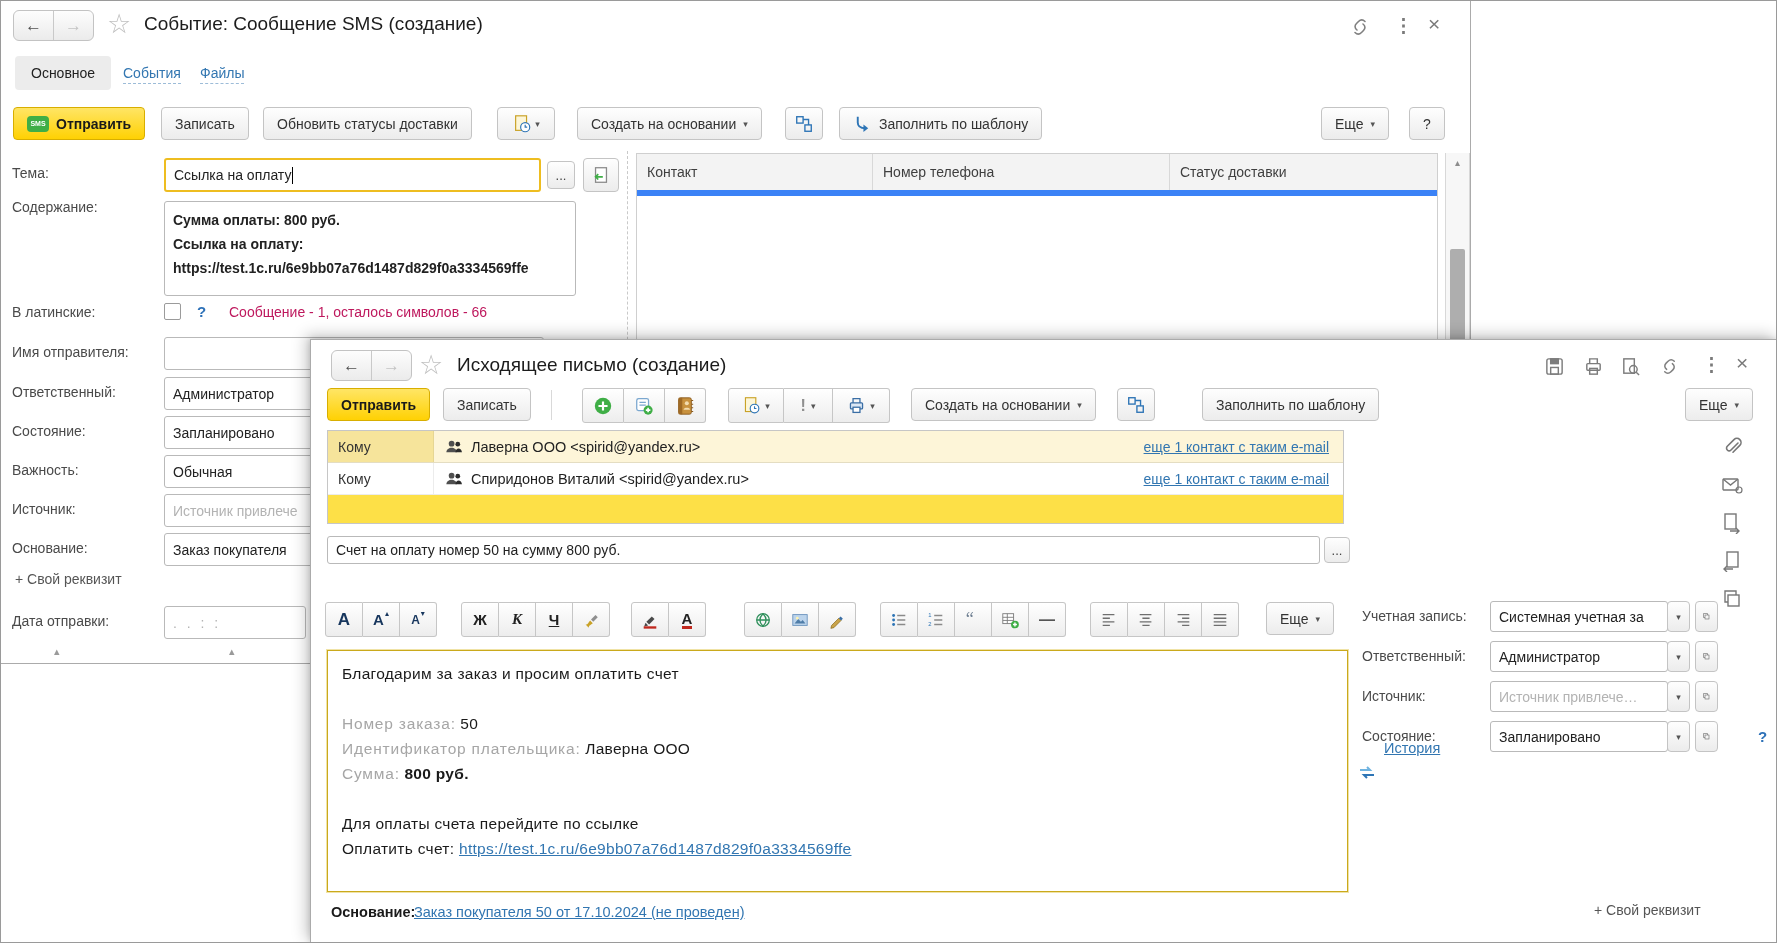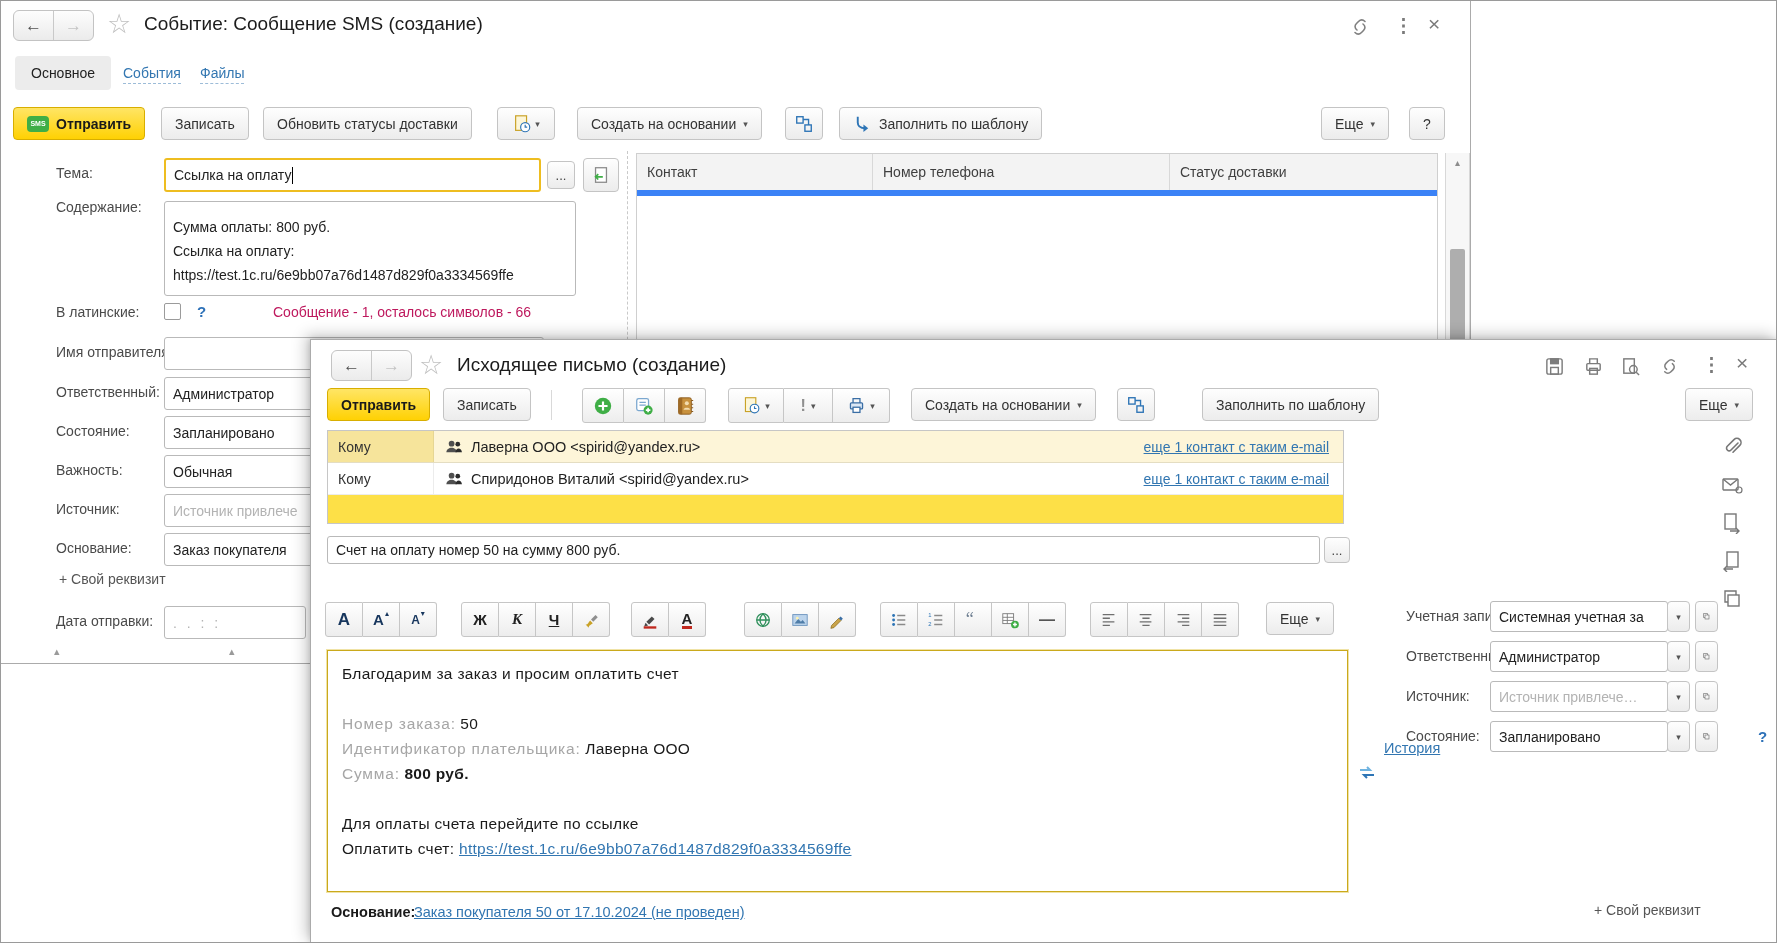--- a/index.html
+++ b/index.html
@@ -18,21 +18,21 @@
   .winctl{font-size:19px;color:#7a7a7a;}
   .btn{display:inline-flex;align-items:center;justify-content:center;gap:7px;height:33px;padding:0 13px;
        border:1px solid #c4c4c4;border-radius:4px;background:linear-gradient(#fefefe,#ececec);
        font-size:14px;color:#333;white-space:nowrap;}
   .btn.yellow{background:linear-gradient(#ffe565,#ffd103);border-color:#d8ae00;font-weight:bold;color:#1a1a1a;}
   .ibtn{display:inline-flex;align-items:center;justify-content:center;gap:3px;height:33px;padding:0 7px;
         border:1px solid #c4c4c4;border-radius:4px;background:linear-gradient(#fefefe,#ececec);}
   .caret{font-size:9px;color:#555;}
   .tab-active{background:#ececec;border-radius:4px;padding:9px 16px;font-size:14px;color:#222;}
   .tab-link{font-size:14px;color:#3276b1;border-bottom:1px dashed #9dbcd8;padding-bottom:2px;}
-  .lbl{font-size:14px;color:#4a4a4a;white-space:nowrap;margin-left:44px;}
+  .lbl{font-size:14px;color:#4a4a4a;white-space:nowrap;}
   .inp{border:1px solid #b9b9b9;border-radius:3px;background:#fff;display:flex;align-items:center;
        padding:0 8px;font-size:14px;color:#222;overflow:hidden;white-space:nowrap;}
   .ghost{color:#b3b3b3;}
   .cursorbar{display:inline-block;width:1px;height:17px;background:#000;margin-left:1px;}
   .ulink{color:#3276b1;text-decoration:underline;}
   .thead{background:#f3f3f3;border:1px solid #d2d2d2;display:flex;align-items:center;font-size:14px;color:#3f3f3f;}
   .thead .c{padding:0 10px;height:100%;display:flex;align-items:center;border-right:1px solid #d8d8d8;}
   .sep{width:1px;background:#d9d9d9;height:30px;}
   .fmtbtn{display:inline-flex;align-items:center;justify-content:center;width:36px;height:33px;
           border:1px solid #c6c6c6;border-radius:3px;background:linear-gradient(#fff,#ededed);}
@@ -127,21 +127,21 @@
       <span style="font-size:13px;color:#444;">...</span>
     </div>
     <div class="r ibtn" style="left:582px;top:157px;width:36px;height:34px;">
       <svg width="20" height="20" viewBox="0 0 22 22">
         <rect x="5" y="3" width="12" height="16" fill="#fff" stroke="#8a8a8a" stroke-width="1.4"></rect>
         <path d="M13 13 H5 m3 -3 l-3 3 3 3" stroke="#3fae46" stroke-width="1.8" fill="none"></path>
       </svg>
     </div>
 
     <div class="r lbl" style="left:11px;top:198px;">Содержание:</div>
-    <div class="r inp" style="left:163px;top:200px;width:412px;height:95px;align-items:flex-start;padding:13px 8px;white-space:pre-line;line-height:24px;">Сумма оплаты: 800 руб.
+    <div class="r inp" style="left:163px;top:200px;width:412px;height:95px;align-items:flex-start;padding:6px 8px;white-space:pre-line;line-height:24px;font-weight:bold;">Сумма оплаты: 800 руб.
 Ссылка на оплату:
 https://test.1c.ru/6e9bb07a76d1487d829f0a3334569ffe</div>
 
     <div class="r lbl" style="left:11px;top:303px;">В латинские:</div>
     <div class="r chk" style="left:163px;top:302px;"></div>
     <div class="r help" style="left:196px;top:302px;">?</div>
     <div class="r lbl" style="left:228px;top:303px;color:#be185d;">Сообщение - 1, осталось символов - 66</div>
 
     <div class="r lbl" style="left:11px;top:343px;">Имя отправителя:</div>
     <div class="r inp" style="left:163px;top:336px;width:380px;height:33px;"></div>

